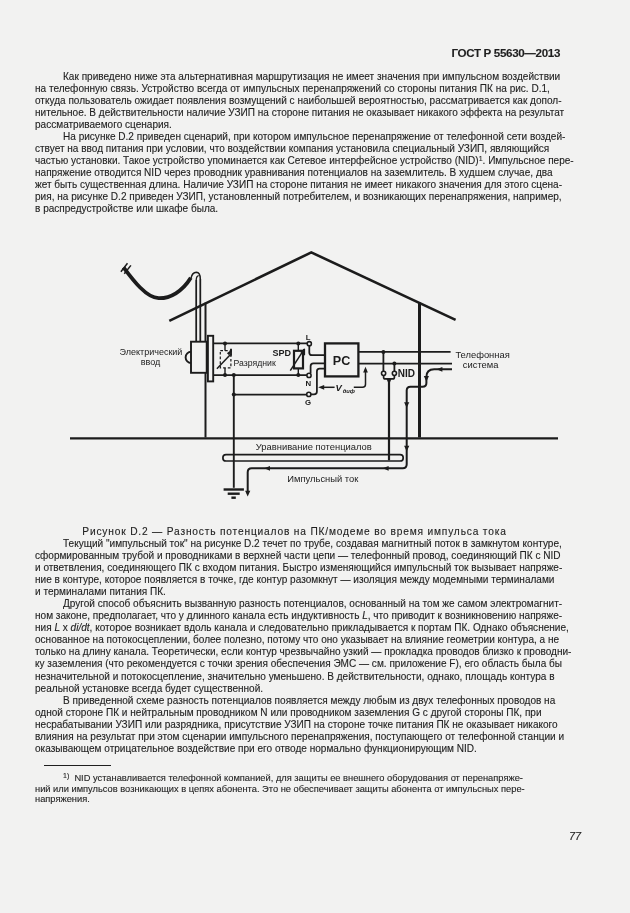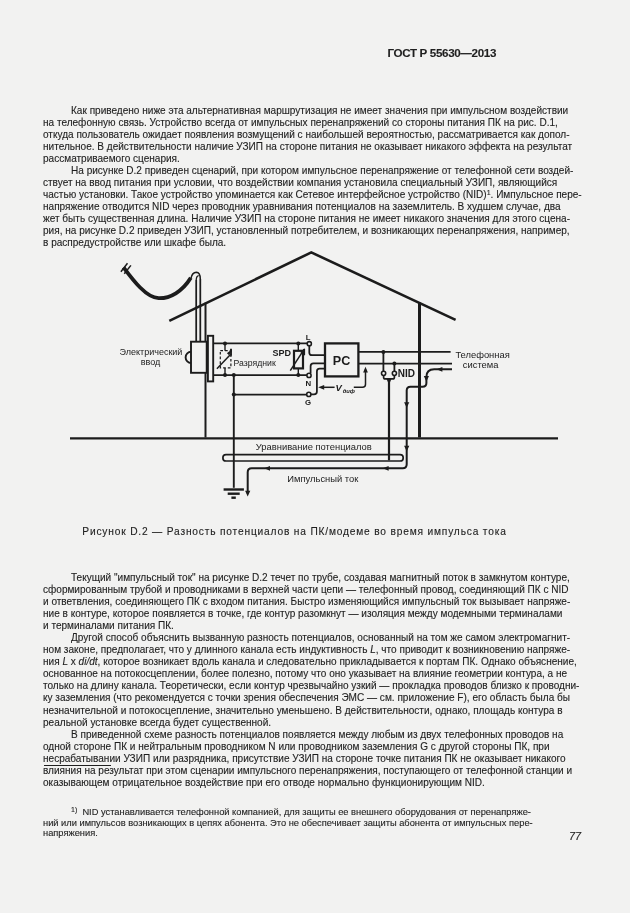--- a/index.html
+++ b/index.html
@@ -1,32 +1,32 @@
 <!DOCTYPE html>
 <html lang="ru"><head>
 <meta charset="utf-8">
 <style>
  html,body{margin:0;padding:0;}
  body{width:630px;height:913px;position:relative;background:#f2f2f1;
  font-family:"Liberation Sans",sans-serif;color:#1f1f1f;overflow:hidden;
  -webkit-text-stroke:0.12px #1f1f1f;will-change:transform;}
-  .tb{position:absolute;left:43px;width:538px;margin-top:34px;}
+  .tb{position:absolute;left:35px;width:538px;}
   .ln{height:12.05px;line-height:12.05px;font-size:10.05px;white-space:nowrap;
  text-align:justify;text-align-last:justify;}
   .ln:after{content:"";display:inline-block;width:100%;}
   .last{text-align:left;text-align-last:left;}
   .last:after{content:none;}
   .ind{padding-left:28px;}
   .fn .ln{height:10.65px;line-height:10.65px;font-size:9.3px;}
  sup{font-size:7px;vertical-align:baseline;position:relative;top:-3px;}
 </style>
 </head>
 <body>
 
-<div style="position:absolute;left:16px;top:46px;width:480px;text-align:right;font-size:11.6px;font-weight:bold;letter-spacing:-0.35px;">ГОСТ Р 55630—2013</div>
+<div style="position:absolute;left:0;top:46px;width:560px;text-align:right;font-size:11.6px;font-weight:bold;letter-spacing:-0.35px;">ГОСТ Р 55630—2013</div>
 
 <div class="tb" style="top:70.5px;">
 
 <div class="ln ind">Как приведено ниже эта альтернативная маршрутизация не имеет значения при импульсном воздействии</div>
 <div class="ln">на телефонную связь. Устройство всегда от импульсных перенапряжений со стороны питания ПК на рис. D.1,</div>
 <div class="ln">откуда пользователь ожидает появления возмущений с наибольшей вероятностью, рассматривается как допол-</div>
 <div class="ln">нительное. В действительности наличие УЗИП на стороне питания не оказывает никакого эффекта на результат</div>
 <div class="ln last">рассматриваемого сценария.</div>
 
 <div class="ln ind">На рисунке D.2 приведен сценарий, при котором импульсное перенапряжение от телефонной сети воздей-</div>

